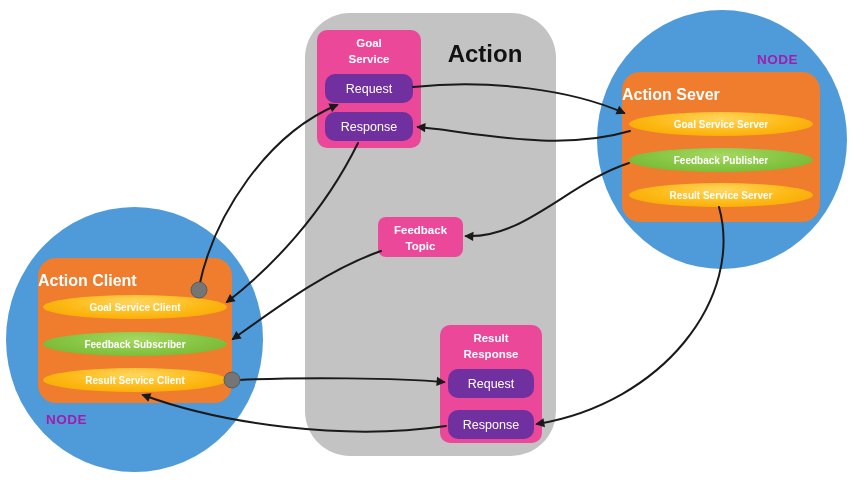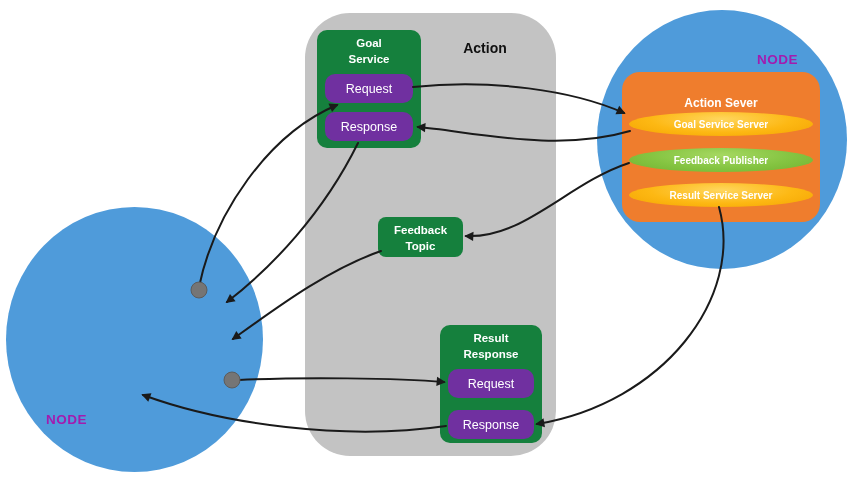--- a/index.html
+++ b/index.html
@@ -5,49 +5,49 @@
   * { margin: 0; padding: 0; box-sizing: border-box; }
   html, body { background: #ffffff; }
   body { font-family: "Liberation Sans", sans-serif; }
 
   .canvas { position: relative; width: 854px; height: 480px; background: #ffffff; overflow: hidden; }
 
   
   .panel { position: absolute; left: 305px; top: 13px; width: 251px; height: 443px;
            background: #c3c3c3; border-radius: 45px; }
   .action-title { position: absolute; left: 440px; top: 40px; width: 90px; text-align: center;
-                  font-size: 14px; font-weight: bold; color: #111; }
+                  font-size: 24px; font-weight: bold; color: #111; }
 
   
   .circle { position: absolute; border-radius: 50%; background: #4f9bda; }
   .circle-left  { left: 6px;   top: 207px; width: 257px; height: 265px; }
   .circle-right { left: 597px; top: 10px;  width: 250px; height: 259px; }
   .node-label { position: absolute; color: #a21caf; font-weight: bold; font-size: 13.5px; letter-spacing: 0.5px; }
   .node-left  { left: 46px;  top: 412px; }
   .node-right { left: 757px; top: 52px; }
 
   
   .orange-box { position: absolute; background: #ef7d2d; border-radius: 18px; }
   .client-box { left: 38px;  top: 258px; width: 194px; height: 145px; }
   .server-box { left: 622px; top: 72px;  width: 198px; height: 150px; }
-  .box-title { text-align: center; color: #ffffff; font-weight: bold; font-size: 12px; padding-top: 24px; }
+  .box-title { color: #ffffff; font-weight: bold; font-size: 16px; padding-top: 14px; }
 
   
   .pill { position: absolute; height: 24px; border-radius: 50%;
           display: flex; align-items: center; justify-content: center;
           color: #ffffff; font-weight: bold; font-size: 10px; white-space: nowrap; }
   .pill.yellow { background: radial-gradient(ellipse at 50% 30%, #ffd65e 0%, #fdb813 55%, #f3a300 100%); }
   .pill.green  { background: radial-gradient(ellipse at 50% 30%, #a6d861 0%, #84c441 55%, #72b230 100%); }
   .client-box .pill { left: 5px; width: 184px; }
   .server-box .pill { left: 7px; width: 184px; }
   .pill-1c { top: 37px; }  .pill-2c { top: 74px; }  .pill-3c { top: 110px; }
   .pill-1s { top: 40px; }  .pill-2s { top: 76px; }  .pill-3s { top: 111px; }
 
   
-  .service-box { position: absolute; background: #15803d; border-radius: 10px; }
+  .service-box { position: absolute; background: #ec4899; border-radius: 10px; }
   .goal-service   { left: 317px; top: 30px;  width: 104px; height: 118px; }
   .feedback-topic { left: 378px; top: 217px; width: 85px;  height: 40px; border-radius: 8px; }
   .result-service { left: 440px; top: 325px; width: 102px; height: 118px; }
   .service-label { text-align: center; color: #ffffff; font-weight: bold; font-size: 11.5px;
                    line-height: 1.35; padding-top: 6px; white-space: pre-line; }
   .purple-btn { position: absolute; background: #7030a0; border-radius: 10px; color: #ffffff;
                 font-weight: normal; font-size: 12.5px; display: flex; align-items: center; justify-content: center; }
   .goal-service .purple-btn   { left: 8px; width: 88px; height: 29px; }
   .result-service .purple-btn { left: 8px; width: 86px; height: 29px; }
   .btn-req-g  { top: 44px; }  .btn-res-g { top: 82px; }
@@ -60,20 +60,32 @@
 </head>
 <body>
 
 <div class="canvas">
 
   <div class="panel"></div>
   <div class="action-title">Action</div>
 
   <div class="circle circle-left"></div>
   <div class="node-label node-left">NODE</div>
+  <div class="orange-box client-box">
+    <div class="box-title">Action Client</div>
+    <div class="pill yellow pill-1c">
+      <span>Goal Service Client</span>
+    </div>
+    <div class="pill green pill-2c">
+      <span>Feedback Subscriber</span>
+    </div>
+    <div class="pill yellow pill-3c">
+      <span>Result Service Client</span>
+    </div>
+  </div>
 
   <div class="circle circle-right"></div>
   <div class="node-label node-right">NODE</div>
   <div class="orange-box server-box">
     <div class="box-title">Action Sever</div>
     <div class="pill yellow pill-1s">
       <span>Goal Service Server</span>
     </div>
     <div class="pill yellow pill-3s">
       <span>Result Service Server</span>

